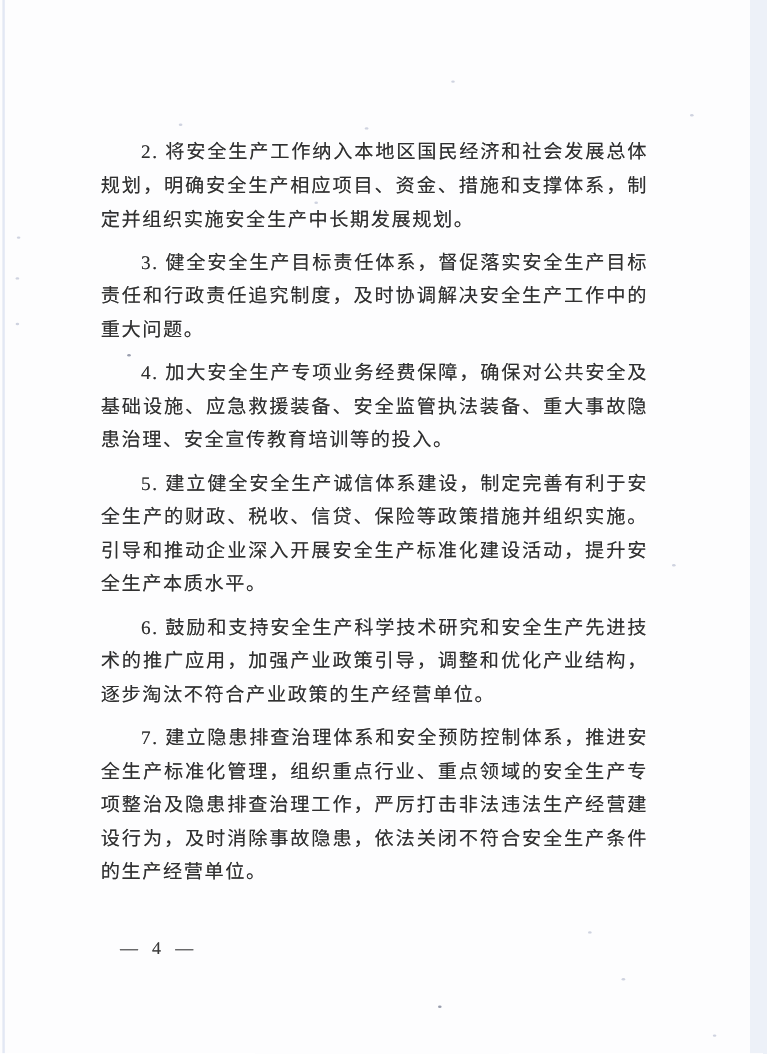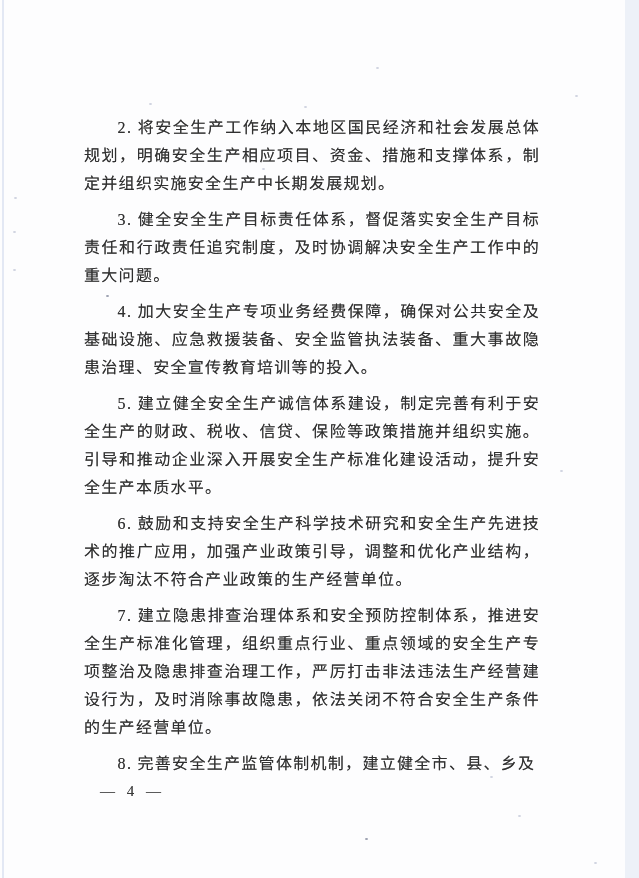--- a/index.html
+++ b/index.html
@@ -99,18 +99,17 @@
   <div class="speck" style="left:594px; top:862px;"></div>
   <div class="speck" style="left:490px; top:776px;"></div>
 
   <div class="content">
     <p>2. 将安全生产工作纳入本地区国民经济和社会发展总体规划，明确安全生产相应项目、资金、措施和支撑体系，制定并组织实施安全生产中长期发展规划。</p>
     <p>3. 健全安全生产目标责任体系，督促落实安全生产目标责任和行政责任追究制度，及时协调解决安全生产工作中的重大问题。</p>
     <p>4. 加大安全生产专项业务经费保障，确保对公共安全及基础设施、应急救援装备、安全监管执法装备、重大事故隐患治理、安全宣传教育培训等的投入。</p>
     <p>5. 建立健全安全生产诚信体系建设，制定完善有利于安全生产的财政、税收、信贷、保险等政策措施并组织实施。引导和推动企业深入开展安全生产标准化建设活动，提升安全生产本质水平。</p>
     <p>6. 鼓励和支持安全生产科学技术研究和安全生产先进技术的推广应用，加强产业政策引导，调整和优化产业结构，逐步淘汰不符合产业政策的生产经营单位。</p>
     <p>7. 建立隐患排查治理体系和安全预防控制体系，推进安全生产标准化管理，组织重点行业、重点领域的安全生产专项整治及隐患排查治理工作，严厉打击非法违法生产经营建设行为，及时消除事故隐患，依法关闭不符合安全生产条件的生产经营单位。</p>
-    <p>8. 完善安全生产监管体制机制，建立健全市、县、乡及</p>
   </div>
 
   <div class="page-number">— 4 —</div>
 
 </div>
 
 </body></html>

